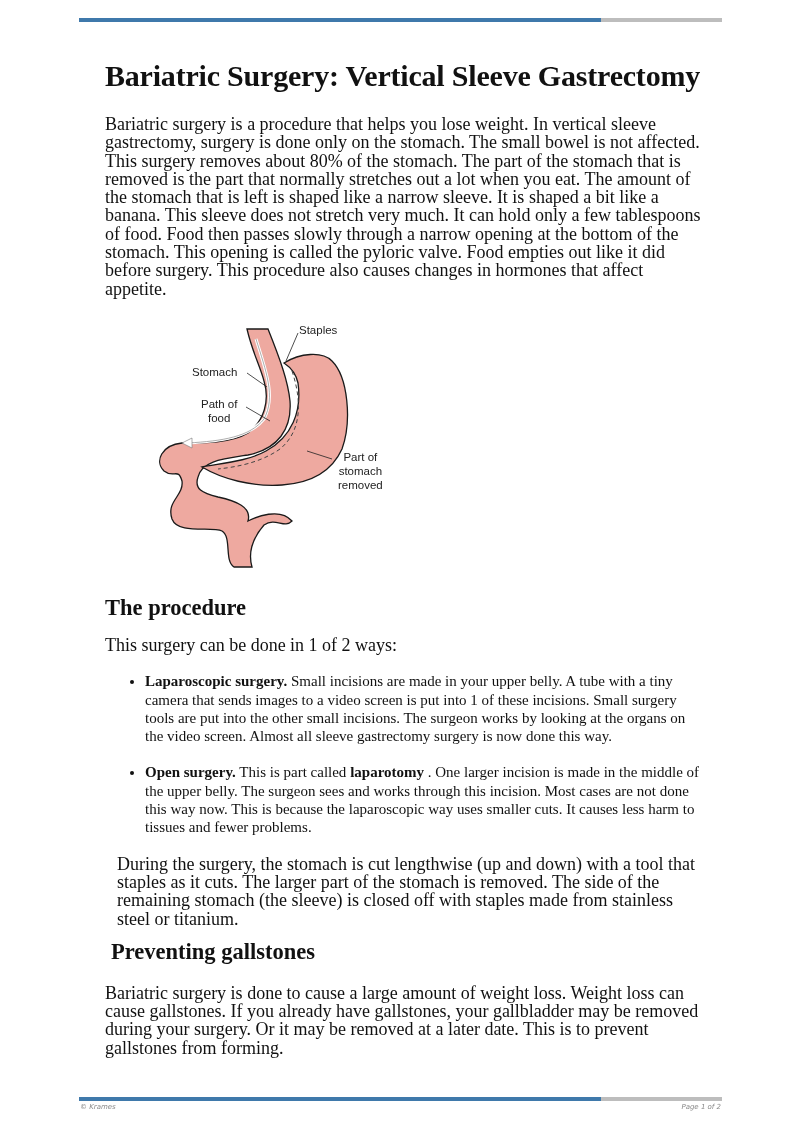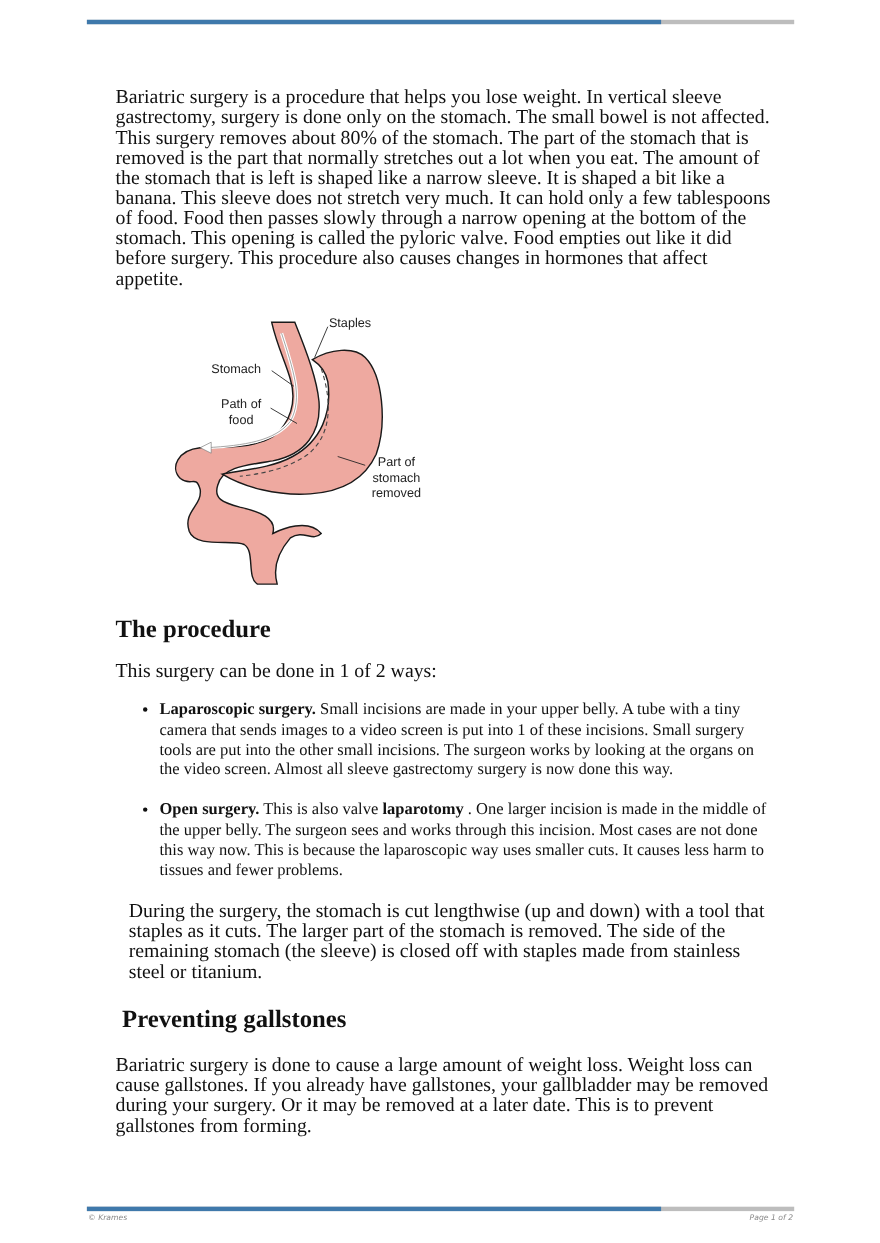--- a/index.html
+++ b/index.html
@@ -19,31 +19,32 @@
   .intro { margin-top:21px; }
   .figure { position:relative; width:260px; height:250px; margin:23px 0 0 47px;text-align:center; }
   .figure svg { position:absolute; left:0; top:0; }
   .fig-label { position:absolute; font-family:"Liberation Sans", sans-serif; font-size:11.5px; line-height:14px; color:#222; }
   h2 { margin:0; font-size:22.5px; line-height:28px; font-weight:bold;font-family:Liberation Serif, serif; }
   .h2-proc { margin-top:23px; }
   .lead { margin-top:14px; }
   ul { margin:18px 0 0 0; padding-left:40px; }
   li { font-size:15px; line-height:18.3px; margin-bottom:18px; }
   .after { margin-top:0;margin-left:12px; }
-  .h2-gall { margin-top:21px; padding-left:6px; }
+  .h2-gall { margin-top:10px; padding-left:6px; }
   .gall-p { margin-top:18px; }
 </style>
 </head>
 <body>
 
 <div class="bar top">
     <div class="fill"></div>
   </div>
 
 <div class="content">
+  <h1>Bariatric Surgery: Vertical Sleeve Gastrectomy</h1>
   <p class="intro">Bariatric surgery is a procedure that helps you lose weight. In vertical sleeve gastrectomy, surgery is done only on the stomach. The small bowel is not affected. This surgery removes about 80% of the stomach. The part of the stomach that is removed is the part that normally stretches out a lot when you eat. The amount of the stomach that is left is shaped like a narrow sleeve. It is shaped a bit like a banana. This sleeve does not stretch very much. It can hold only a few tablespoons of food. Food then passes slowly through a narrow opening at the bottom of the stomach. This opening is called the pyloric valve. Food empties out like it did before surgery. This procedure also causes changes in hormones that affect appetite.</p>
 
   <div class="figure">
     <svg width="260" height="250" viewBox="0 0 260 250">
 
       <path d="M95 8 C100 30 108 45 112 60 C118 80 112 100 96 112 C80 122 52 122 30 122
                C10 124 2 140 12 150 C22 158 26 146 30 160 C32 175 14 180 20 198
                C26 214 60 205 70 210 C80 216 72 240 82 246 L100 246
                C96 232 100 218 112 204 C124 196 132 208 140 200
                C128 186 104 196 96 200 C100 186 84 180 66 176
@@ -67,21 +68,21 @@
     <div class="fig-label" style="left:147px; top:2px;">Staples</div>
     <div class="fig-label" style="left:40px; top:44px;">Stomach</div>
     <div class="fig-label" style="left:49px; top:76px;"><span>Path of</span><br><span>food</span></div>
     <div class="fig-label" style="left:186px; top:129px;"><span>Part of</span><br><span>stomach</span><br><span>removed</span></div>
   </div>
 
   <h2 class="h2-proc">The procedure</h2>
   <p class="lead">This surgery can be done in 1 of 2 ways:</p>
   <ul>
     <li><b>Laparoscopic surgery.</b><span> Small incisions are made in your upper belly. A tube with a tiny camera that sends images to a video screen is put into 1 of these incisions. Small surgery tools are put into the other small incisions. The surgeon works by looking at the organs on the video screen. Almost all sleeve gastrectomy surgery is now done this way.</span></li>
-    <li><b>Open surgery.</b><span> This is also valve </span><b>laparotomy</b><span> . One larger incision is made in the middle of the upper belly. The surgeon sees and works through this incision. Most cases are not done this way now. This is because the laparoscopic way uses smaller cuts. It causes less harm to tissues and fewer problems.</span></li>
+    <li><b>Open surgery.</b><span> This is part called </span><b>laparotomy</b><span> . One larger incision is made in the middle of the upper belly. The surgeon sees and works through this incision. Most cases are not done this way now. This is because the laparoscopic way uses smaller cuts. It causes less harm to tissues and fewer problems.</span></li>
   </ul>
   <p class="after">During the surgery, the stomach is cut lengthwise (up and down) with a tool that staples as it cuts. The larger part of the stomach is removed. The side of the remaining stomach (the sleeve) is closed off with staples made from stainless steel or titanium.</p>
 
   <h2 class="h2-gall">Preventing gallstones</h2>
   <p class="gall-p">Bariatric surgery is done to cause a large amount of weight loss. Weight loss can cause gallstones. If you already have gallstones, your gallbladder may be removed during your surgery. Or it may be removed at a later date. This is to prevent gallstones from forming.</p>
 </div>
 
 <div class="bar bottom">
     <div class="fill"></div>
   </div>

